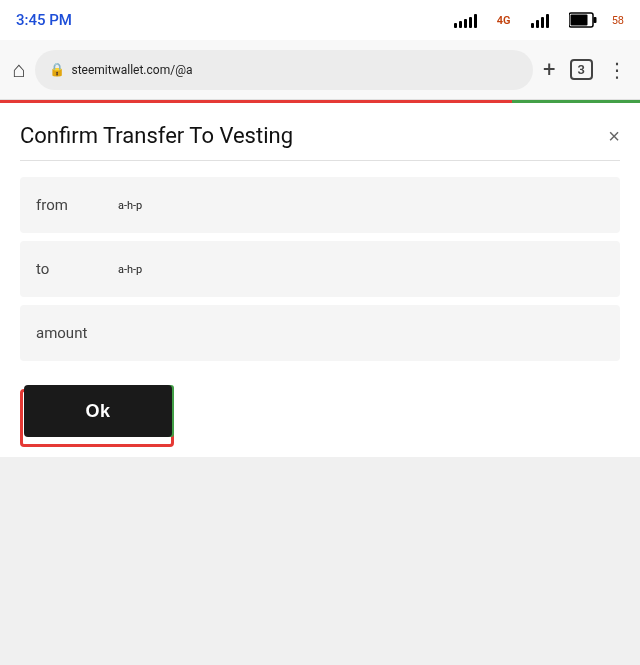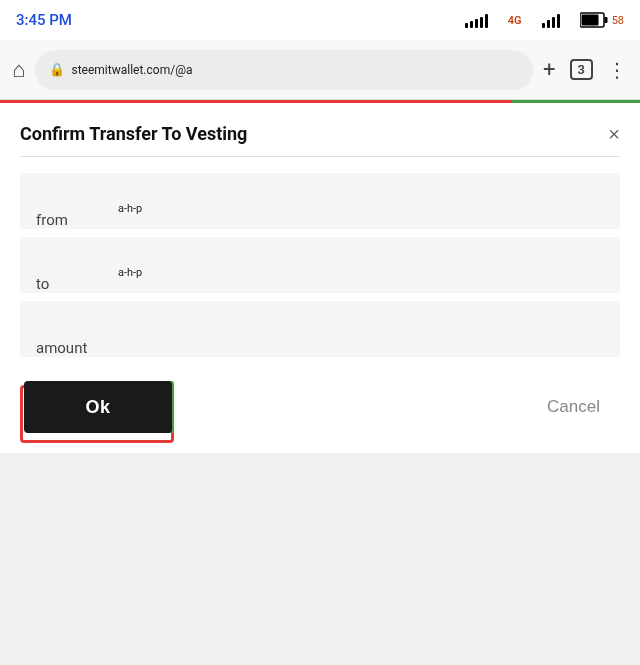--- a/index.html
+++ b/index.html
@@ -100,22 +100,22 @@
     }
 
     
     .dialog-header {
       display: flex;
       justify-content: space-between;
       align-items: center;
       margin-bottom: 12px;
     }
     .dialog-title {
-      font-size: 18px;
-      font-weight: 700;
+      font-size: 22px;
+      font-weight: 400;
       color: #111;
     }
     .close-btn {
       font-size: 20px;
       color: #666;
       cursor: pointer;
       background: none;
       border: none;
       line-height: 1;
     }
@@ -124,21 +124,21 @@
       border: none;
       border-top: 1px solid #e0e0e0;
       margin-bottom: 16px;
     }
 
     
     .form-row {
       background: #f5f5f5;
       border-radius: 4px;
       display: flex;
-      align-items: flex-end;
+      align-items: center;
       margin-bottom: 8px;
       min-height: 56px;
     }
     .field-label {
       font-size: 15px;
       color: #444;
       padding: 0 16px;
       min-width: 90px;
       font-weight: 400;
     }
@@ -253,21 +253,21 @@
       <span style="height:11px"></span>
       <span style="height:14px"></span>
     </div>
 
     <div class="battery-icon">
       <svg width="28" height="16" viewBox="0 0 28 16">
         <rect x="0" y="1" width="24" height="14" rx="2" ry="2" fill="none" stroke="#000" stroke-width="1.5"></rect>
         <rect x="24.5" y="5" width="3" height="6" rx="1" fill="#000"></rect>
         <rect x="1.5" y="2.5" width="17" height="11" rx="1" fill="#000"></rect>
       </svg>
-      <span style="font-size:11px;margin-left:4px;">58</span>
+      <span style="font-size:11px;margin-left:15px;">58</span>
     </div>
   </div>
 </div>
 
 <div class="browser-chrome">
   <span class="browser-home">⌂</span>
   <div class="browser-url-bar">
     <span class="lock-icon">🔒</span>
     <span class="url-text">steemitwallet.com/@a</span>
   </div>
@@ -301,16 +301,15 @@
 
   <div class="form-row">
     <span class="field-label">amount</span>
   </div>
 
 
   <div class="buttons-area">
     <div class="ok-btn-wrapper">
       <button class="ok-btn">Ok</button>
     </div>
-    <button class="cancel-btn">Cancel</button>
   </div>
 
 </div>
 
 </body></html>

